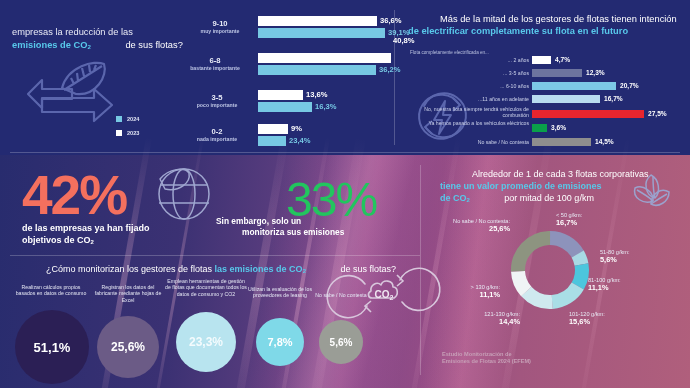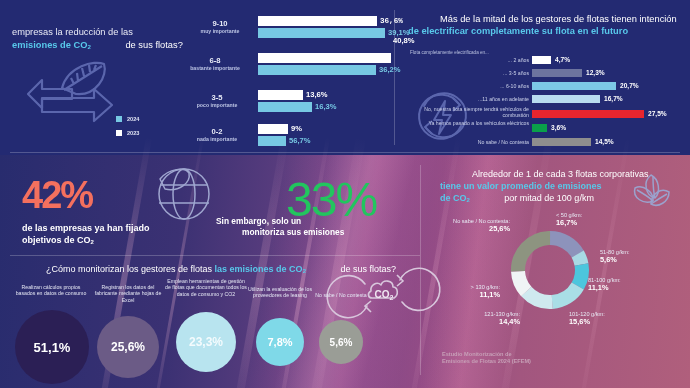--- a/index.html
+++ b/index.html
@@ -46,21 +46,21 @@
   .legend-item { position:absolute; font-size:5.6px; color:#dfe3f3; font-weight:700; }
   .legend-sw { position:absolute; width:6px; height:6px; }
 
   
   .tr-label { position:absolute; right:0; text-align:right; font-size:5.2px; line-height:6.2px; color:#ccd2ea; font-weight:400; }
   .tr-bar { position:absolute; height:8px; }
   .tr-val { position:absolute; font-size:6.6px; font-weight:700; line-height:8px; color:#ffffff; }
   .tr-axis-note { position:absolute; font-size:4.6px; color:#b9c0df; }
 
   
-  .big42 { position:absolute; font-size:38px; font-weight:700; color:#f4705e; letter-spacing:-2px; line-height:55px; }
+  .big42 { position:absolute; font-size:55px; font-weight:700; color:#f4705e; letter-spacing:-2px; line-height:55px; }
   .big33 { position:absolute; font-size:48px; font-weight:400; color:#22c55e; letter-spacing:-2px; line-height:48px; }
   .mid-cap { position:absolute; font-size:9px; line-height:12px; font-weight:700; color:#ffffff; }
   .mid-cap2 { position:absolute; font-size:8.4px; line-height:11px; font-weight:700; color:#ffffff; }
 
   
   .bub-label { position:absolute; text-align:center; font-size:5.2px; line-height:6.4px; color:#e4e6f3; font-weight:400; }
   .bubble { position:absolute; border-radius:50%; display:flex; align-items:center; justify-content:center;
             font-weight:700; color:#ffffff; }
 
   
@@ -123,21 +123,21 @@
     <div class="legend-item" style="left:11px; top:15px;">2023</div>
   </div>
 
   <div style="position:absolute; left:186px; top:14px; width:205px; height:130px;">
 
     <div class="barcat-label" style="left:0; top:5px; width:68px;">
       <div class="barcat-num">9-10</div>
       <div class="barcat-sub">muy importante</div>
     </div>
     <div class="bar y2023" style="left:72px; top:2px; width:119px;"></div>
-    <div class="barval w" style="left:194px; top:2px;font-family:Liberation Mono, monospace;">36,6%</div>
+    <div class="barval w" style="left:194px; top:2px;">36,6%</div>
     <div class="bar y2024" style="left:72px; top:14px; width:127px;"></div>
     <div class="barval b" style="left:202px; top:14px;">39,1%</div>
 
     <div class="barcat-label" style="left:-10px; top:42px; width:78px;">
       <div class="barcat-num">6-8</div>
       <div class="barcat-sub">bastante importante</div>
     </div>
     <div class="bar y2023" style="left:72px; top:39px; width:133px;"></div>
     <div class="barval w" style="left:207px; top:22px;">40,8%</div>
     <div class="bar y2024" style="left:72px; top:51px; width:118px;"></div>
@@ -152,21 +152,21 @@
     <div class="bar y2024" style="left:72px; top:88px; width:54px;"></div>
     <div class="barval b" style="left:129px; top:88px;">16,3%</div>
 
     <div class="barcat-label" style="left:-6px; top:113px; width:74px;">
       <div class="barcat-num">0-2</div>
       <div class="barcat-sub">nada importante</div>
     </div>
     <div class="bar y2023" style="left:72px; top:110px; width:30px;"></div>
     <div class="barval w" style="left:105px; top:110px;">9%</div>
     <div class="bar y2024" style="left:72px; top:122px; width:28px;"></div>
-    <div class="barval b" style="left:103px; top:122px;">56,7%</div>
+    <div class="barval b" style="left:103px; top:122px;">23,4%</div>
   </div>
 
   <div class="q-title" style="position:absolute; left:408px; top:13px; width:275px;">
     <span class="w">Más de la mitad de los gestores de flotas tienen intención</span><br>
     <b><span>de electrificar completamente su flota en el futuro</span></b>
   </div>
 
   <div class="tr-axis-note" style="left:410px; top:50px;">Flota completamente electrificada en...</div>
 
   <div style="position:absolute; left:412px; top:88px;">

